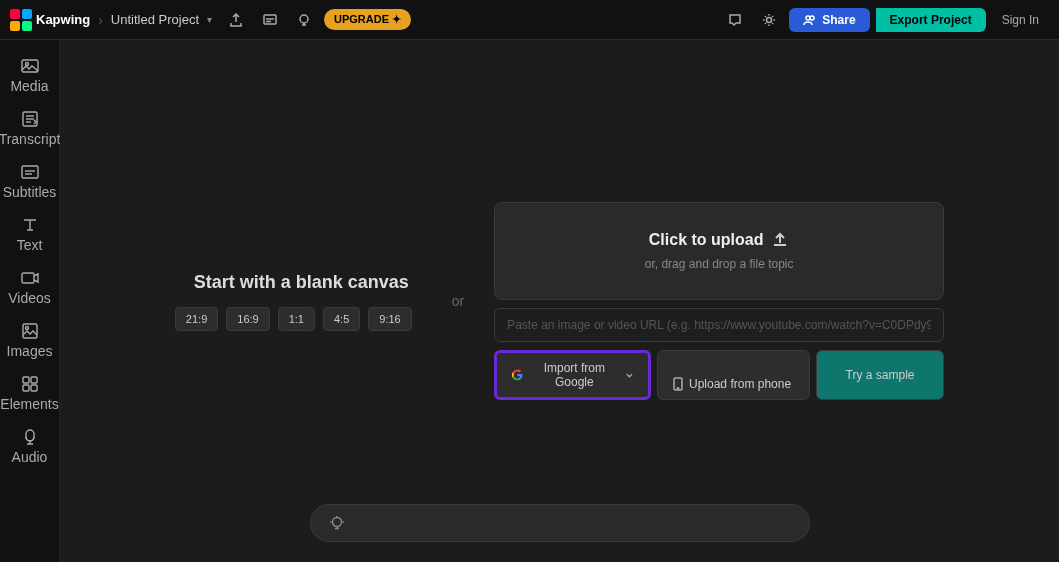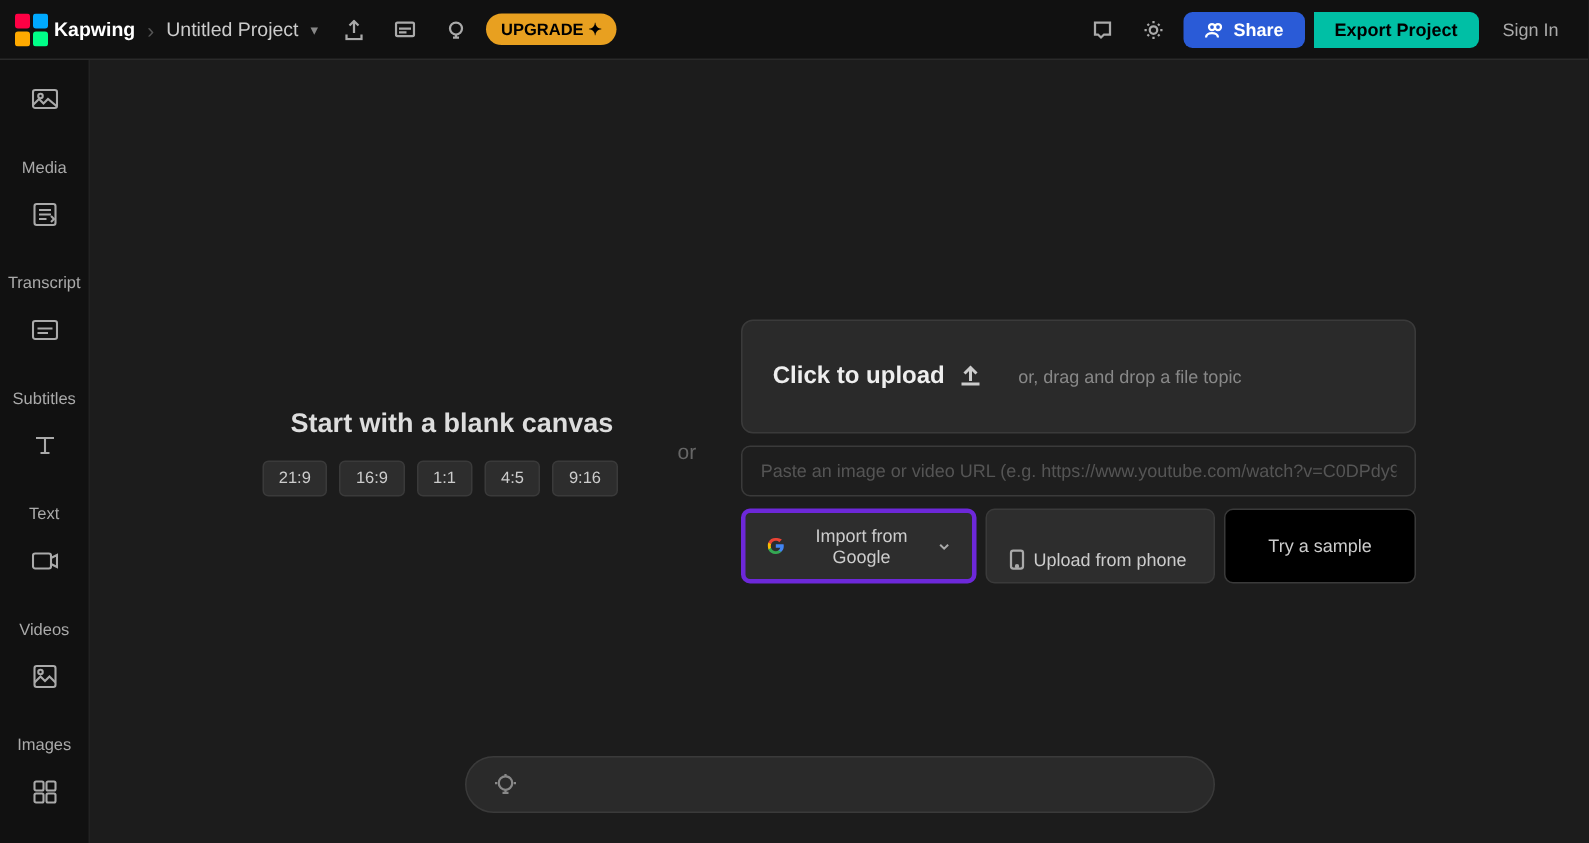--- a/index.html
+++ b/index.html
@@ -136,24 +136,23 @@
       width: 52px;
       display: flex;
       flex-direction: column;
       align-items: center;
       padding: 7px 4px 5px;
       border-radius: 6px;
       cursor: pointer;
       gap: 3px;
     }
     .sidebar-item-label {
-      font-size: 11px;
+      font-size: 14px;
       color: #aaa;
       text-align: right;
-      margin-top: 28px;
     }
 
     
     .canvas-area {
       flex: 1;
       background: #1c1c1c;
       display: flex;
       align-items: center;
       justify-content: center;
       position: relative;
@@ -207,23 +206,23 @@
       display: flex;
       flex-direction: column;
       gap: 8px;
     }
     .upload-dropzone {
       background: #2a2a2a;
       border: 1.5px solid #3a3a3a;
       border-radius: 8px;
       padding: 28px 20px;
       display: flex;
-      flex-direction: row;
-      align-items: center;
-      gap: 23px;
+      flex-direction: column;
+      align-items: center;
+      gap: 8px;
       cursor: pointer;
     }
     .upload-title {
       font-size: 16px;
       font-weight: 700;
       color: #eee;
       display: flex;
       align-items: center;
       gap: 8px;
     }
@@ -266,21 +265,21 @@
       font-size: 12px;
       padding: 8px 14px;
       border-radius: 6px;
       cursor: pointer;
       display: flex;
       align-items: flex-end;
       gap: 5px;
       flex: 1;
     }
     .try-sample-btn {
-      background: #000000;
+      background: #0f766e;
       border: 1px solid #3a3a3a;
       color: #ccc;
       font-size: 12px;
       padding: 8px 14px;
       border-radius: 6px;
       cursor: pointer;
       flex: 0.8;
     }
 
     

